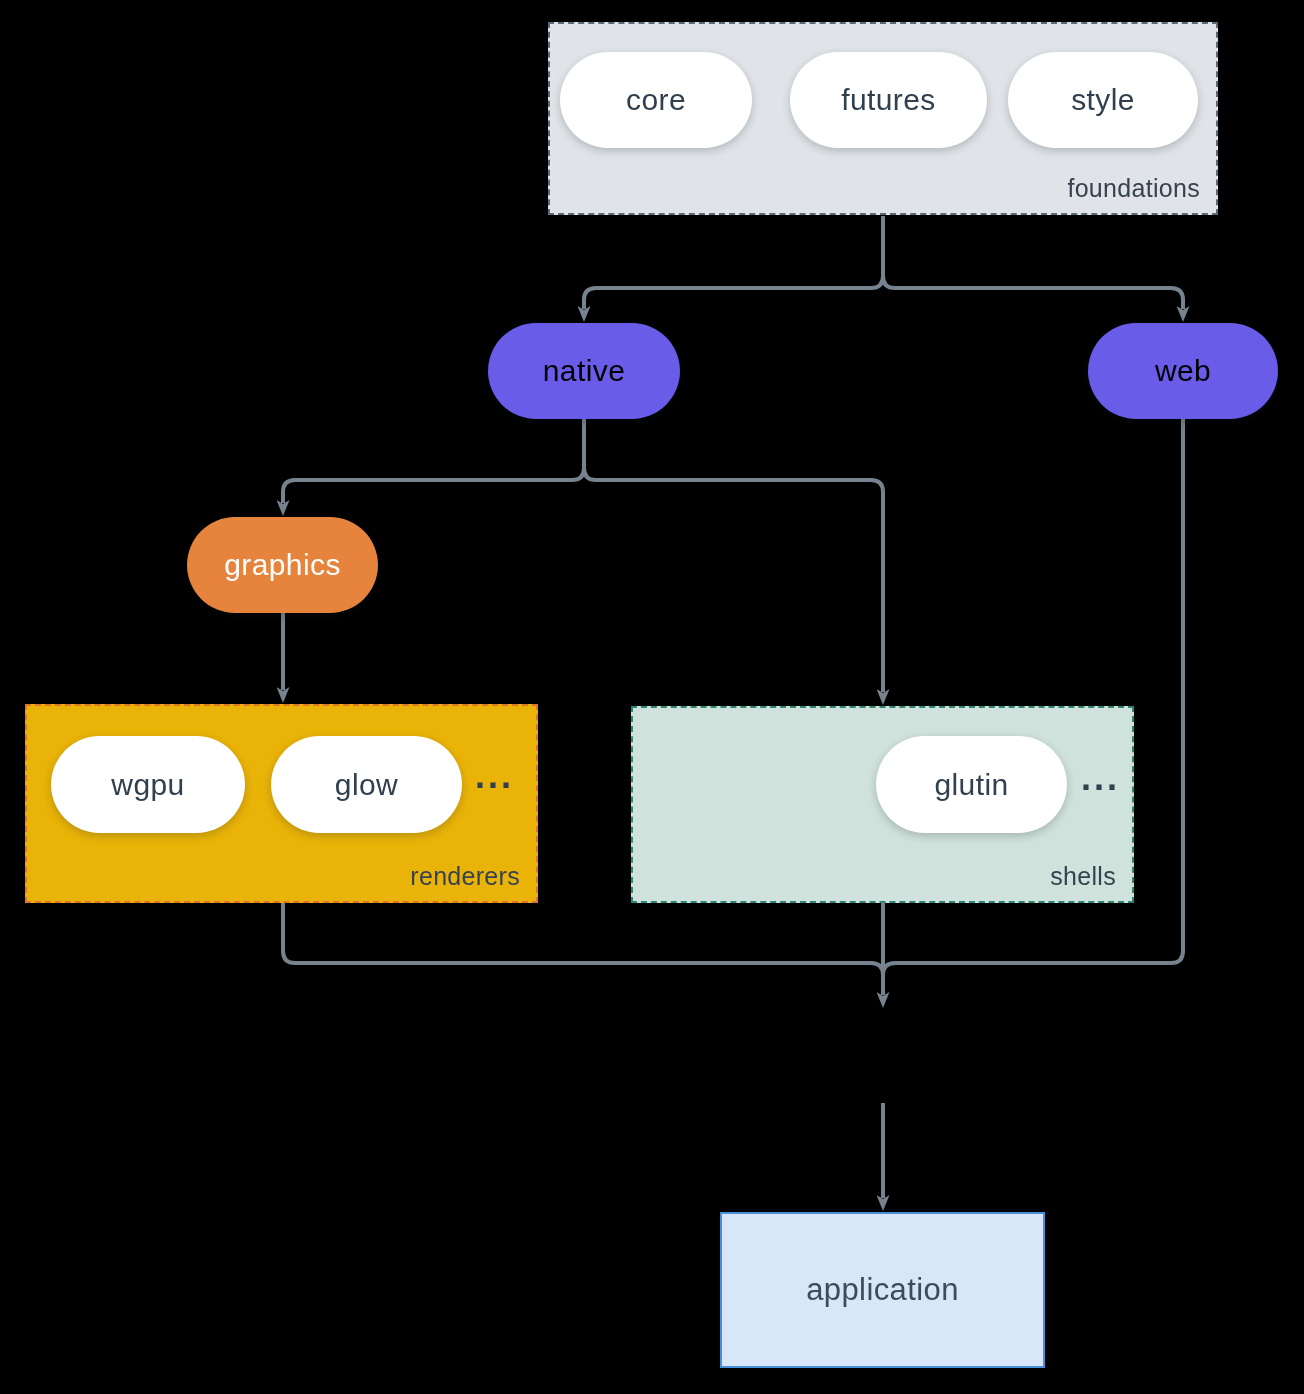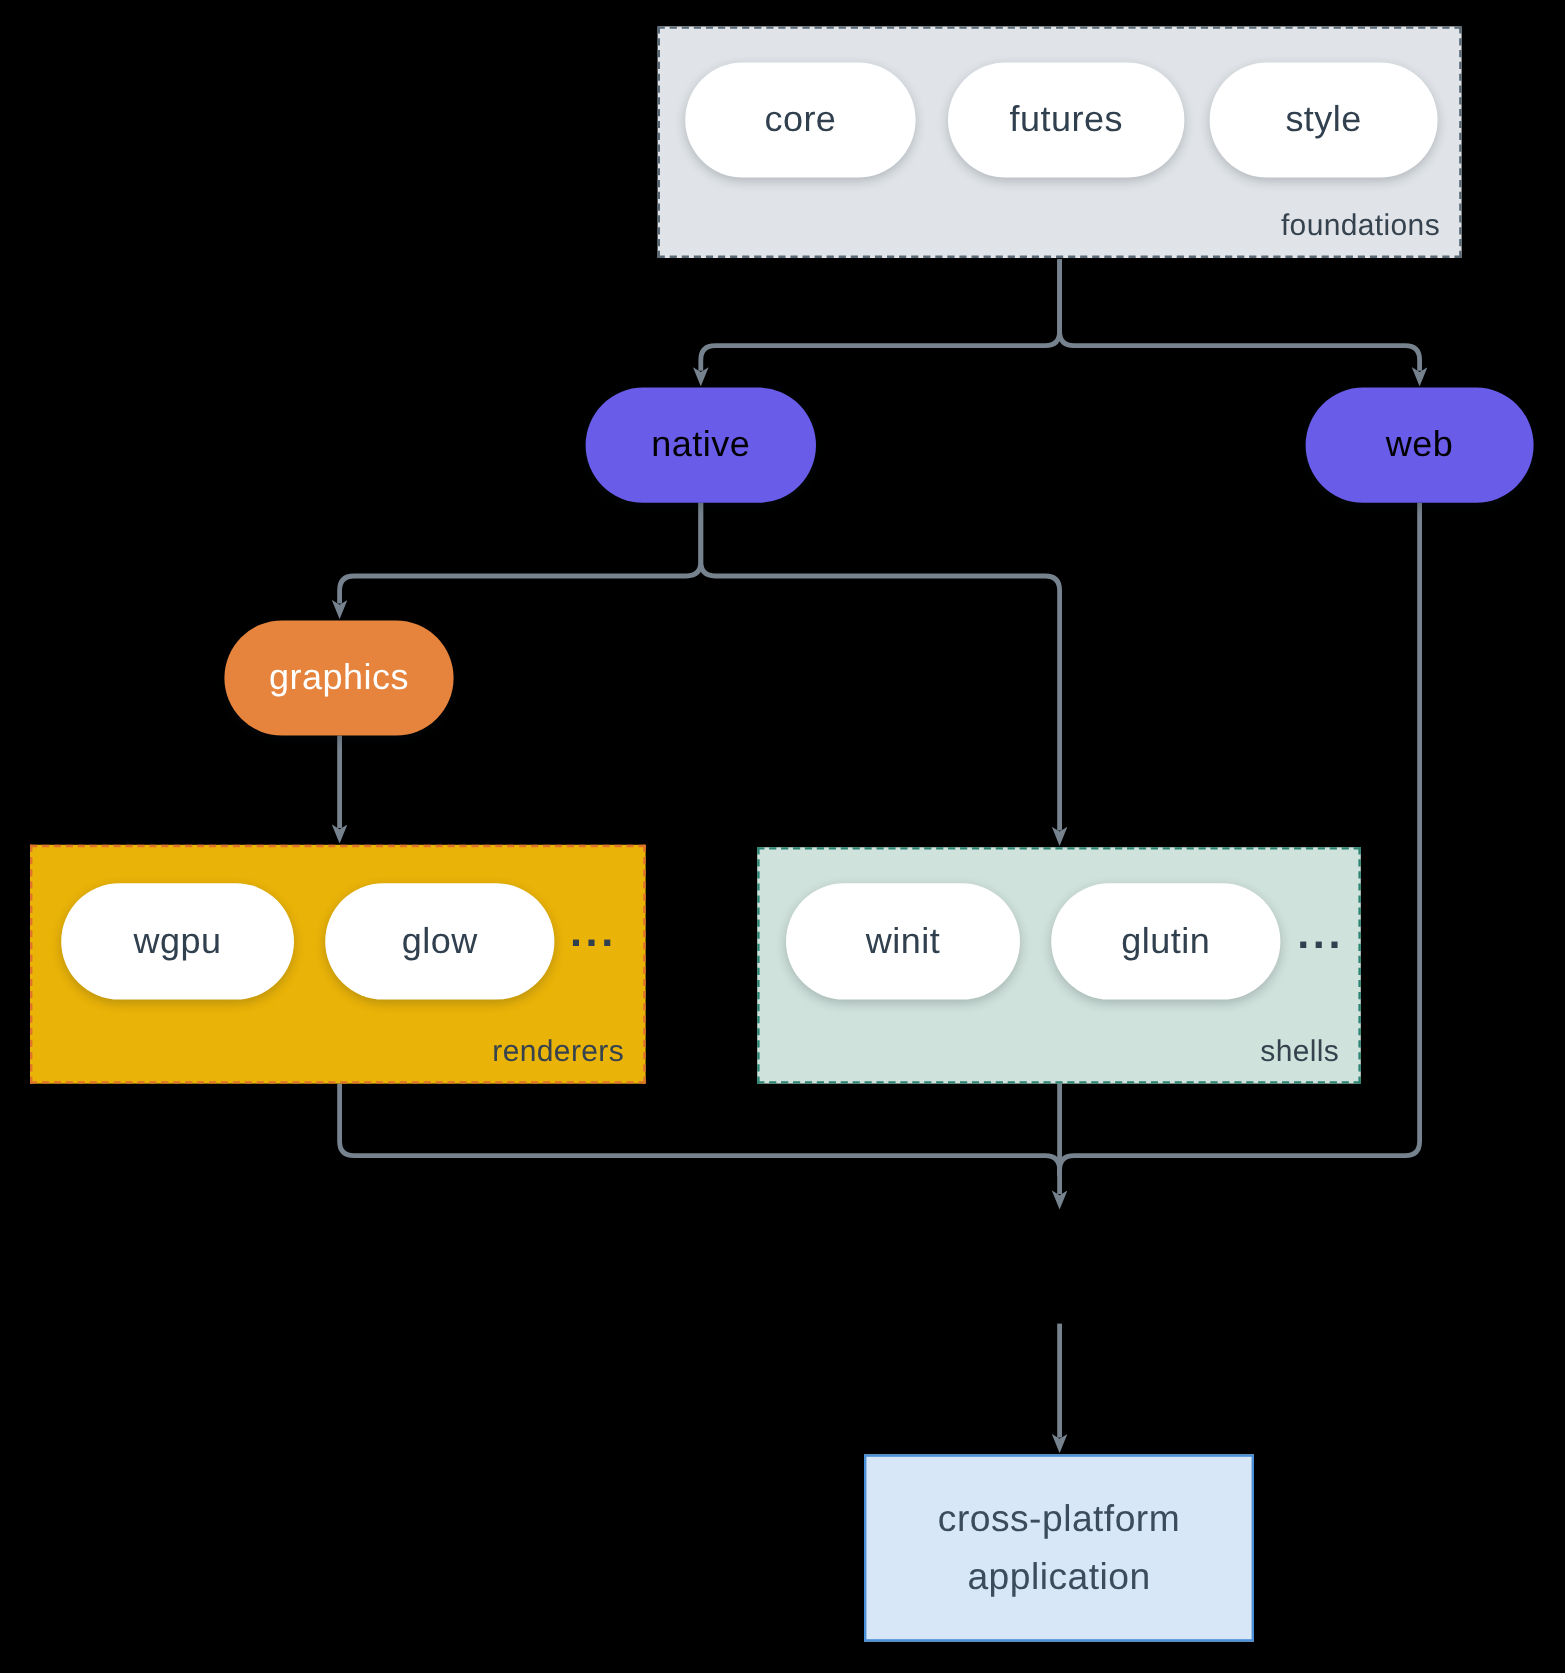--- a/index.html
+++ b/index.html
@@ -52,21 +52,21 @@
     font-size: 30px;
     letter-spacing: 0.4px;
     box-shadow: 0 3px 9px rgba(20, 28, 36, 0.22);
   }
   .pill-white { background: #ffffff; color: #31404e; }
   .pill-purple { background: #685ce8; color: #000000; }
   .pill-orange { background: #e6833c; color: #ffffff; }
   .pill-blue { background: #2d87dc; color: #ffffff; }
 
   
-  .pill-core    { left: 21px;  top: 28px; width: 192px; height: 96px; }
+  .pill-core    { left: 10px;  top: 28px; width: 192px; height: 96px; }
   .pill-futures { left: 240px; top: 28px; width: 197px; height: 96px; }
   .pill-style   { left: 458px; top: 28px; width: 190px; height: 96px; }
   
   .pill-wgpu { left: 24px;  top: 30px; width: 194px; height: 97px; }
   .pill-glow { left: 244px; top: 30px; width: 191px; height: 97px; }
   
   .pill-winit  { left: 22px;  top: 28px; width: 195px; height: 97px; }
   .pill-glutin { left: 243px; top: 28px; width: 191px; height: 97px; }
 
   .ellipsis {
@@ -139,25 +139,23 @@
   <div class="pill pill-purple node-web">web</div>
 
   <div class="group group-renderers">
     <div class="pill pill-white pill-wgpu">wgpu</div>
     <div class="pill pill-white pill-glow">glow</div>
     <div class="ellipsis">...</div>
     <div class="group-label">renderers</div>
   </div>
 
   <div class="group group-shells">
-    <div class="pill pill-white pill-winit">winit</div>
     <div class="pill pill-white pill-glutin">glutin</div>
     <div class="ellipsis">...</div>
     <div class="group-label">shells</div>
   </div>
 
 
   <div class="app-box">
-    <span>cross-platform</span>
     <span>application</span>
   </div>
 
 </div>
 
 </body></html>

